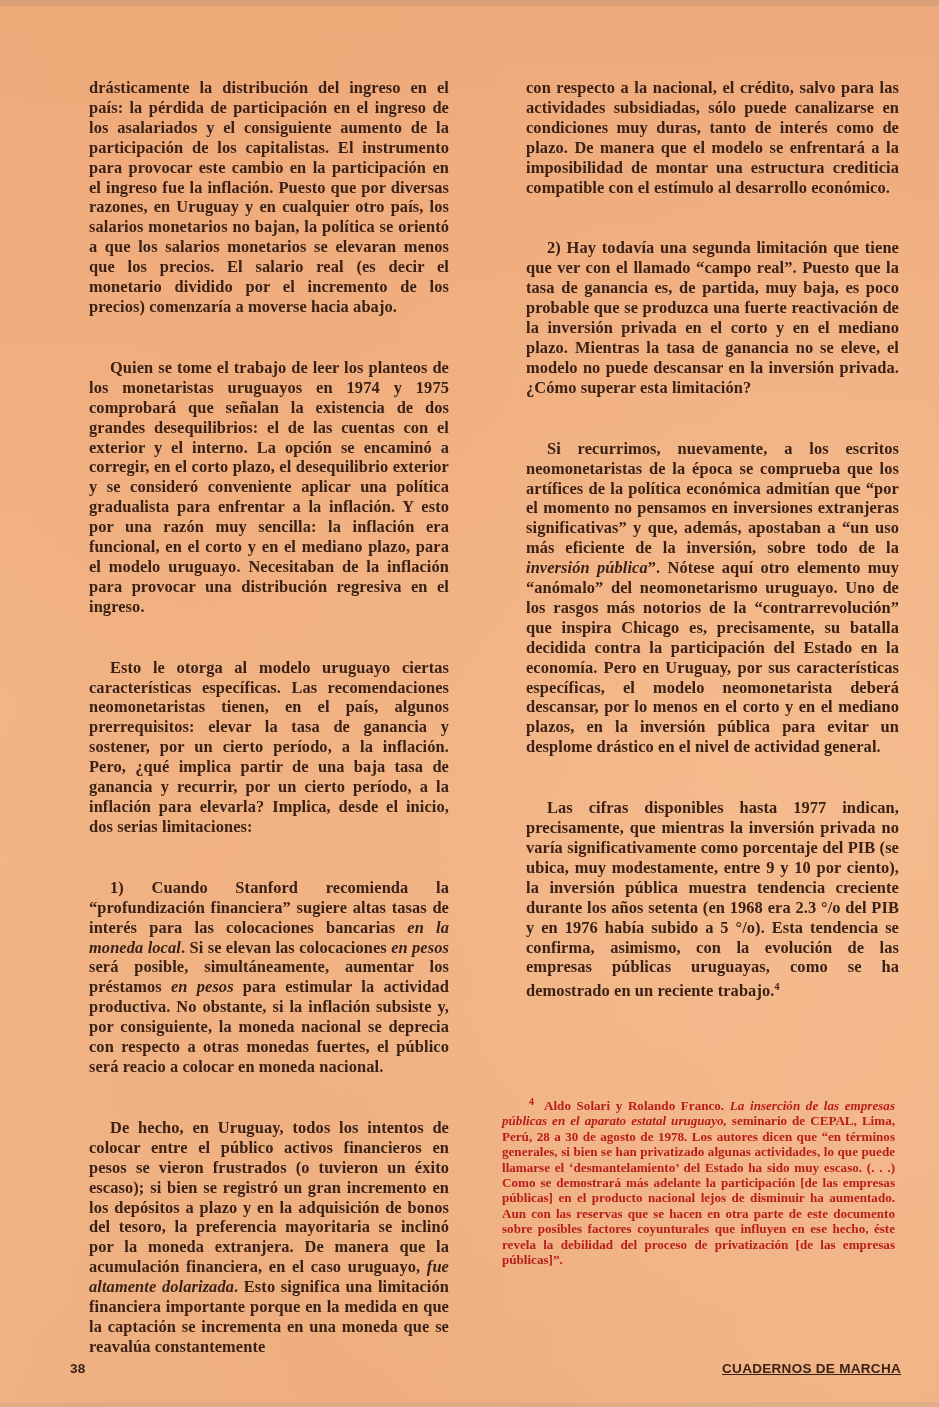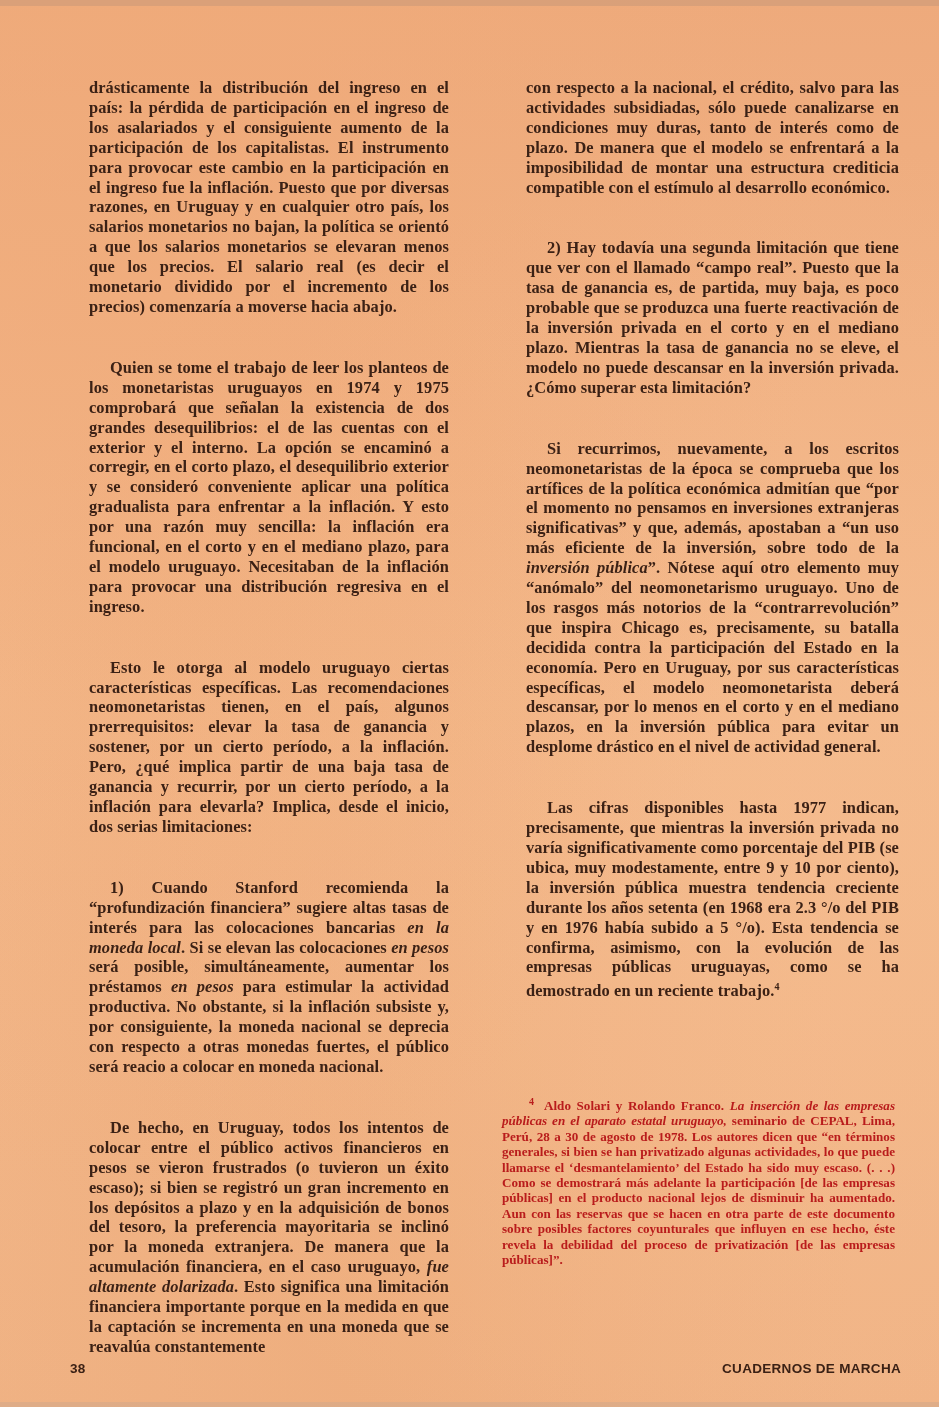--- a/index.html
+++ b/index.html
@@ -38,21 +38,21 @@
       font-weight: bold; color: #b91c1c;
     }
     .footnote p { margin: 0; text-indent: 27px; }
     .fnmark { font-size: 10px; vertical-align: 5px; margin-right: 10px; }
     .folio {
       position: absolute; top: 1338px;
       font-family: "Liberation Sans", "DejaVu Sans", sans-serif;
       font-size: 13.5px; font-weight: bold; color: #3b2115; letter-spacing: 0.3px; margin-top: 23px;
     }
     .folio.pn { left: 70px; }
-    .folio.mag { right: 38px; }
+    .folio.mag { right: 38px; text-decoration: underline; }
   </style>
 </head>
 <body>
 
 <div class="topedge"></div>
 
 <div class="col left">
   <p class="noindent">drásticamente la distribución del ingreso en el país: la pérdida de participación en el ingreso de los asalariados y el consiguiente aumento de la participación de los capitalistas. El instrumento para provocar este cambio en la participación en el ingreso fue la inflación. Puesto que por diversas razones, en Uruguay y en cualquier otro país, los salarios monetarios no bajan, la política se orientó a que los salarios monetarios se elevaran menos que los precios. El salario real (es decir el monetario dividido por el incremento de los precios) comenzaría a moverse hacia abajo.</p>
   <div class="gap"></div>
   <p>Quien se tome el trabajo de leer los planteos de los monetaristas uruguayos en 1974 y 1975 comprobará que señalan la existencia de dos grandes desequilibrios: el de las cuentas con el exterior y el interno. La opción se encaminó a corregir, en el corto plazo, el desequilibrio exterior y se consideró conveniente aplicar una política gradualista para enfrentar a la inflación. Y esto por una razón muy sencilla: la inflación era funcional, en el corto y en el mediano plazo, para el modelo uruguayo. Necesitaban de la inflación para provocar una distribución regresiva en el ingreso.</p>

